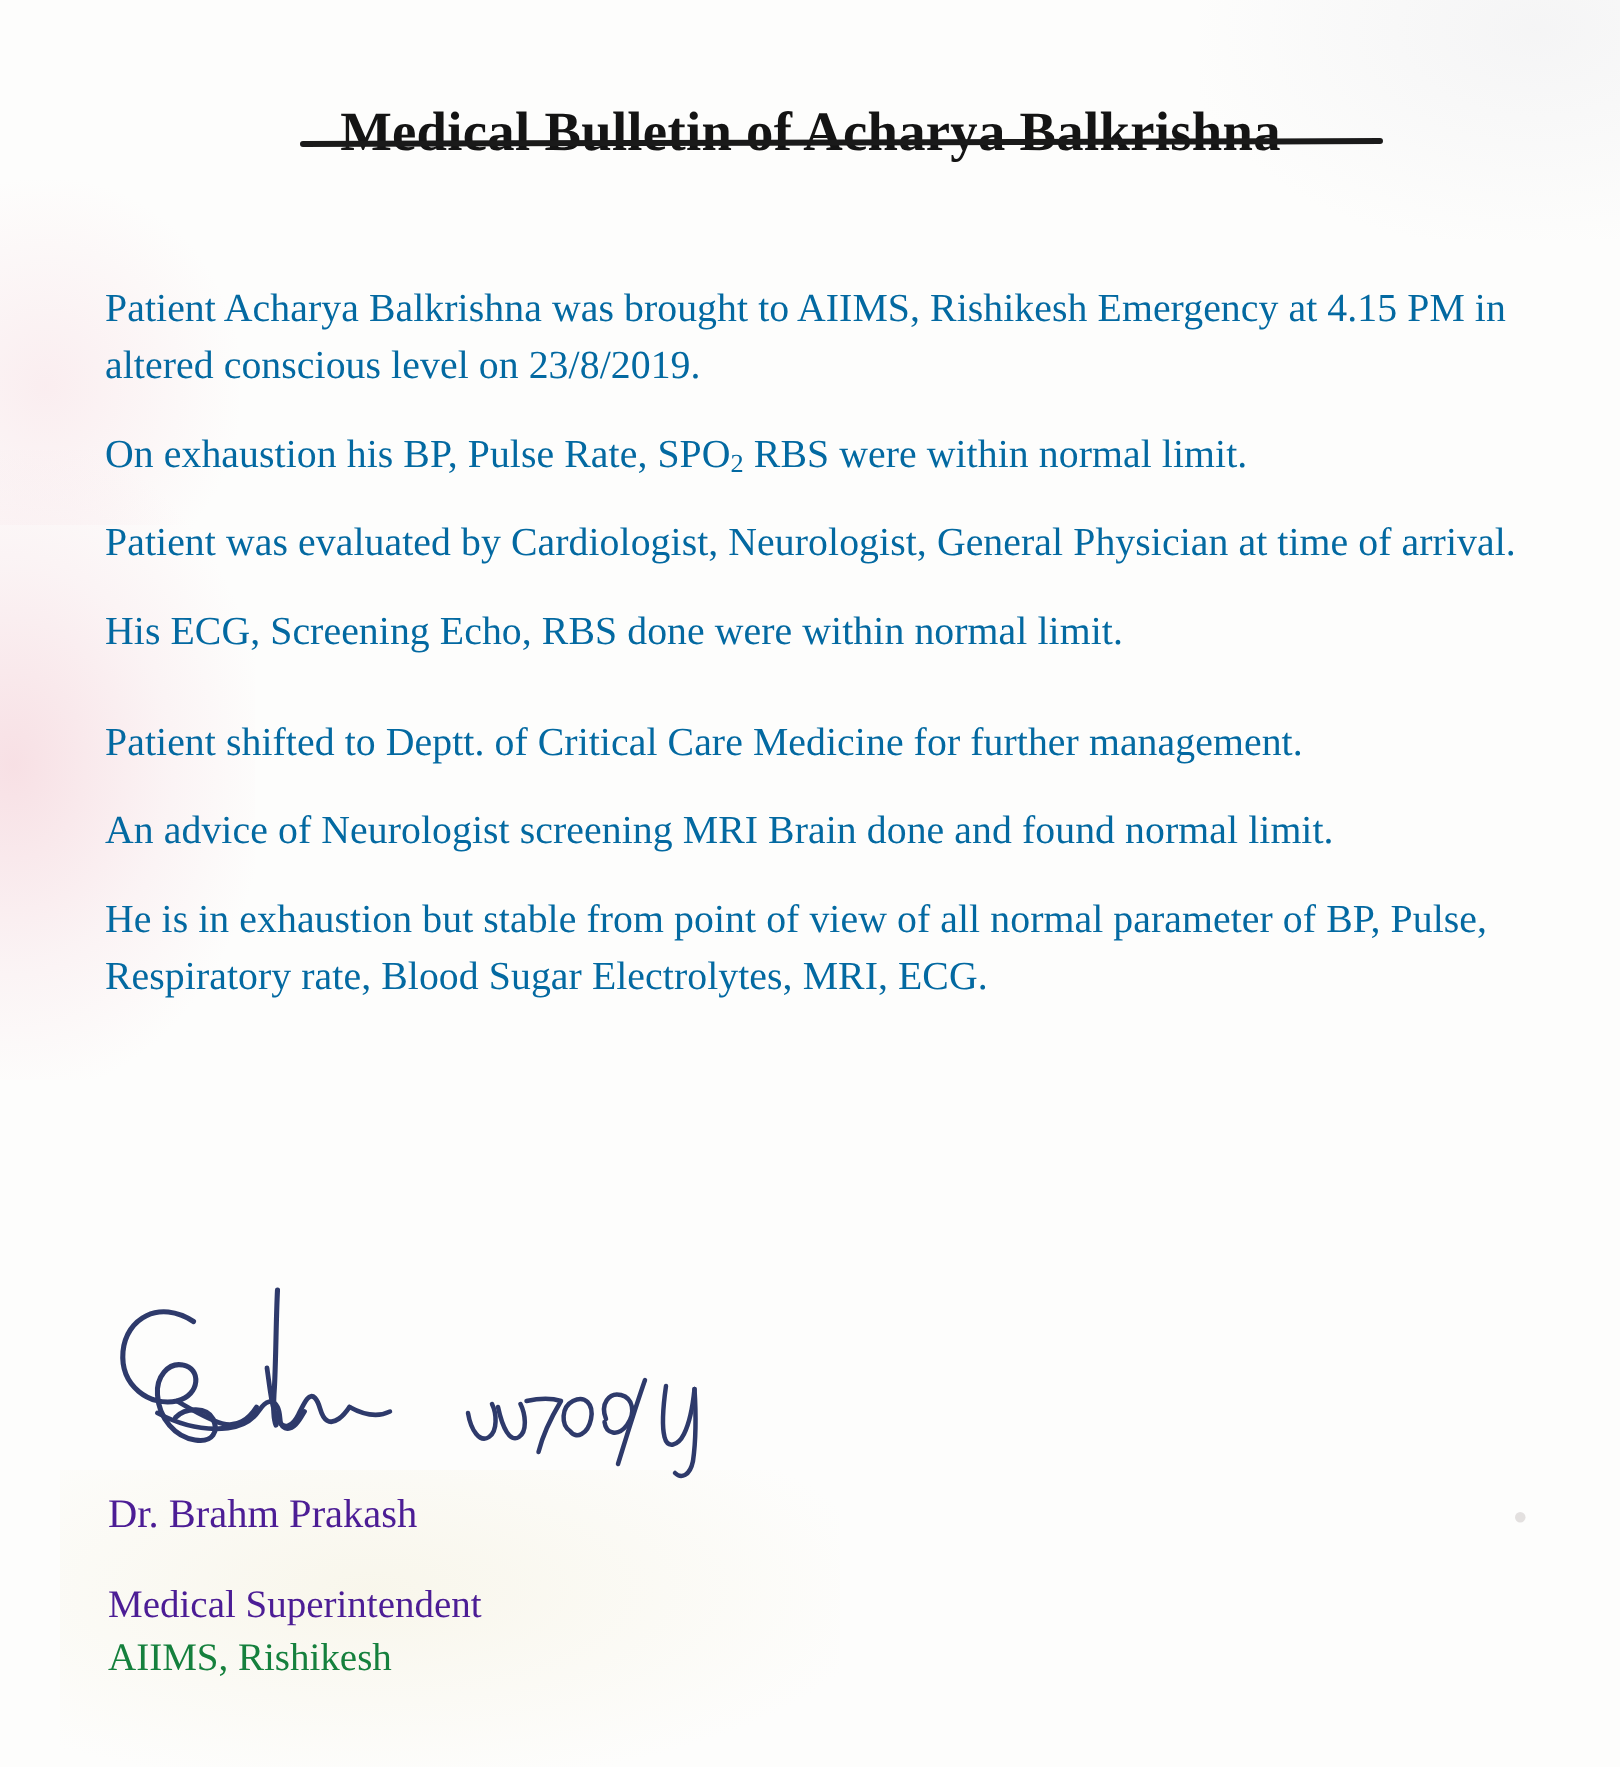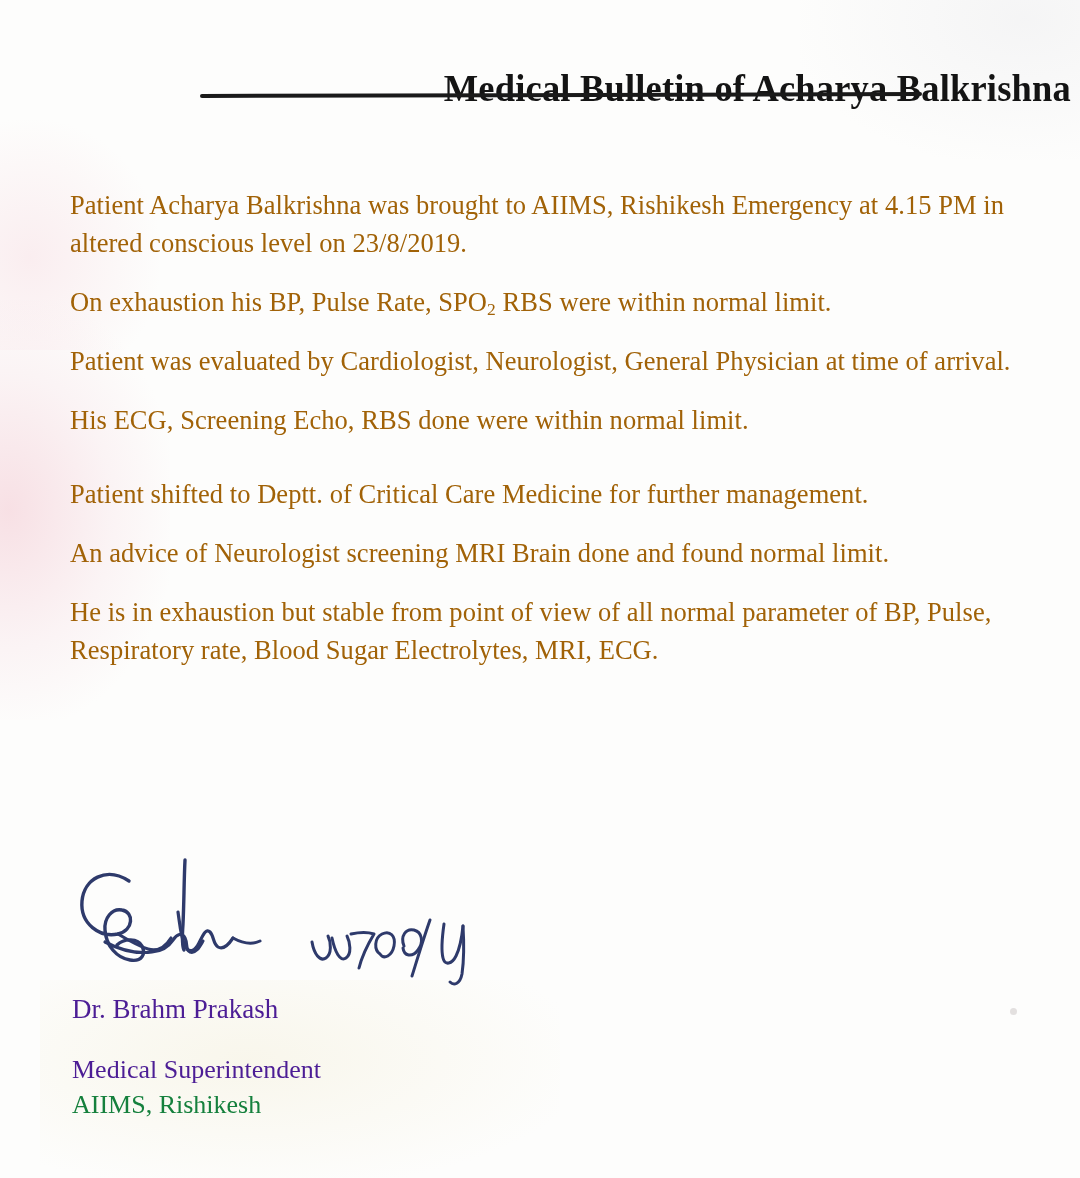--- a/index.html
+++ b/index.html
@@ -71,21 +71,21 @@
   .sheet {
     position: absolute;
     inset: 0;
   }
 
   .title-wrap {
     position: absolute;
     left: 0;
     right: 0;
     top: 44px;
-    text-align: right;
+    text-align: center;
   }
   .doc-title {
     display: inline-block;
     font-size: 37px;
     font-weight: bold;
     letter-spacing: 0.2px;
     line-height: 1.1;
     color: #141414;
     padding: 0 4px 6px 4px;
     transform: scaleX(0.985);
@@ -104,21 +104,21 @@
   .body-block {
     position: absolute;
     left: 70px;
     top: 186px;
     width: 978px;
   }
   p.para {
     margin: 0 0 21px 0;
     font-size: 26.5px;
     line-height: 38px;
-    color: #a16207;
+    color: #0369a1;
     text-align: left;
     letter-spacing: 0.05px;
   }
   p.para.justify {
     text-align: justify;
     text-align-last: left;
   }
   p.para.tight {
     margin-bottom: 36px;
   }

